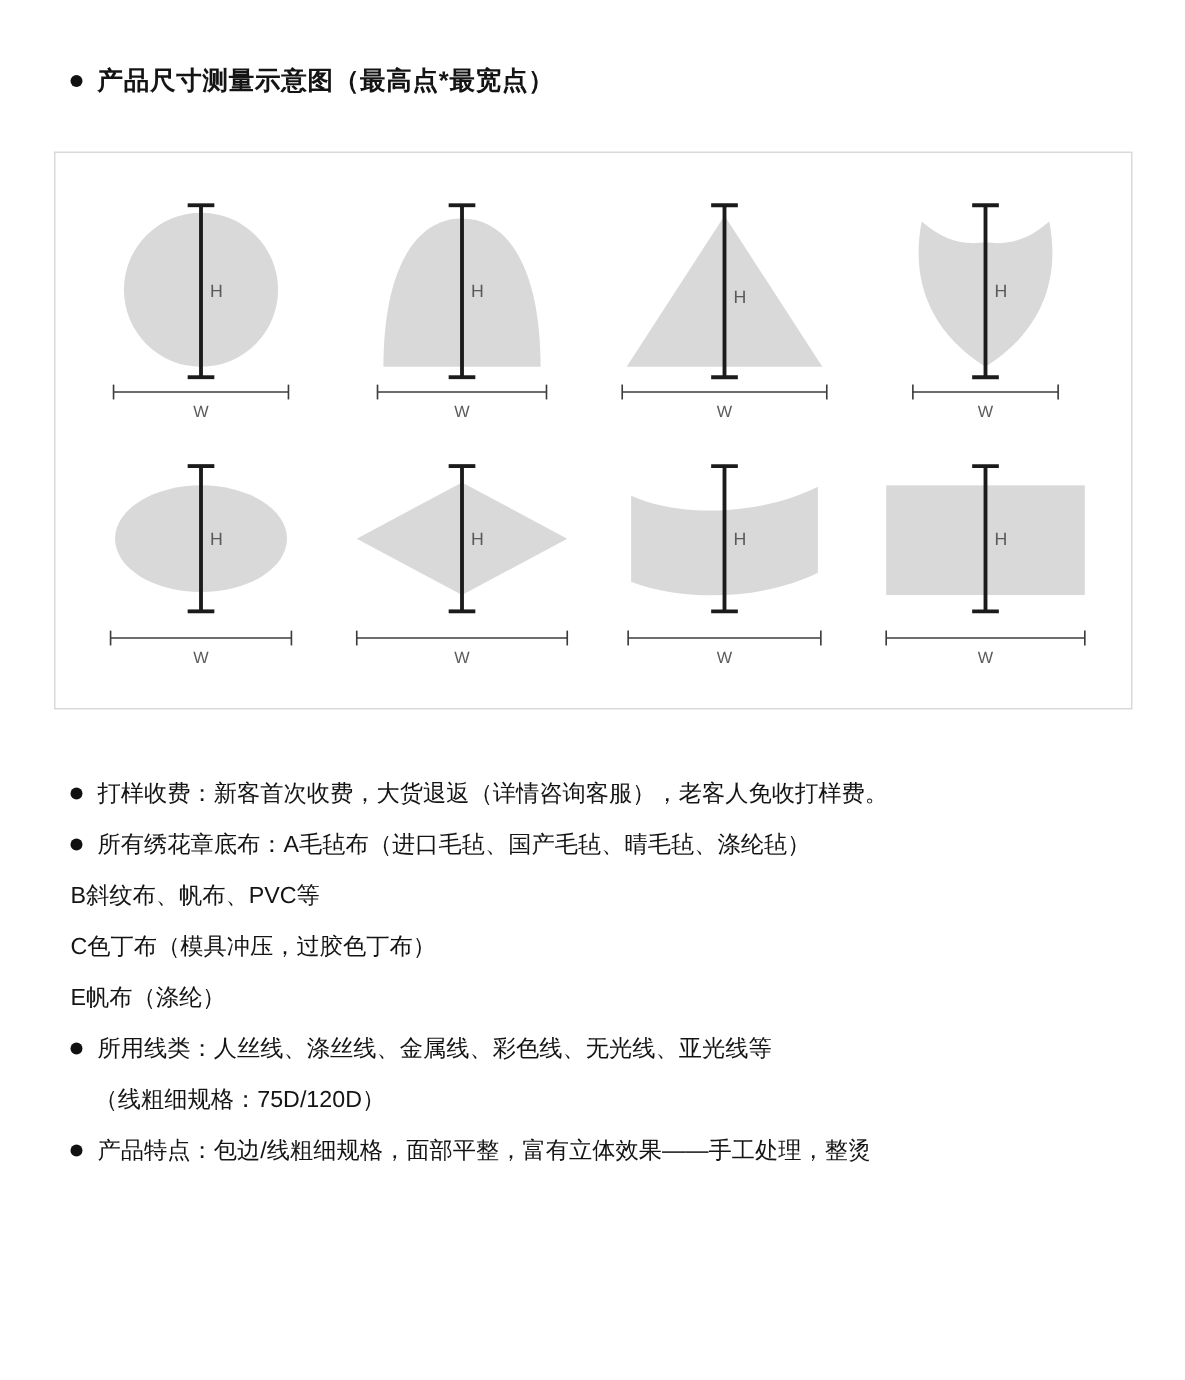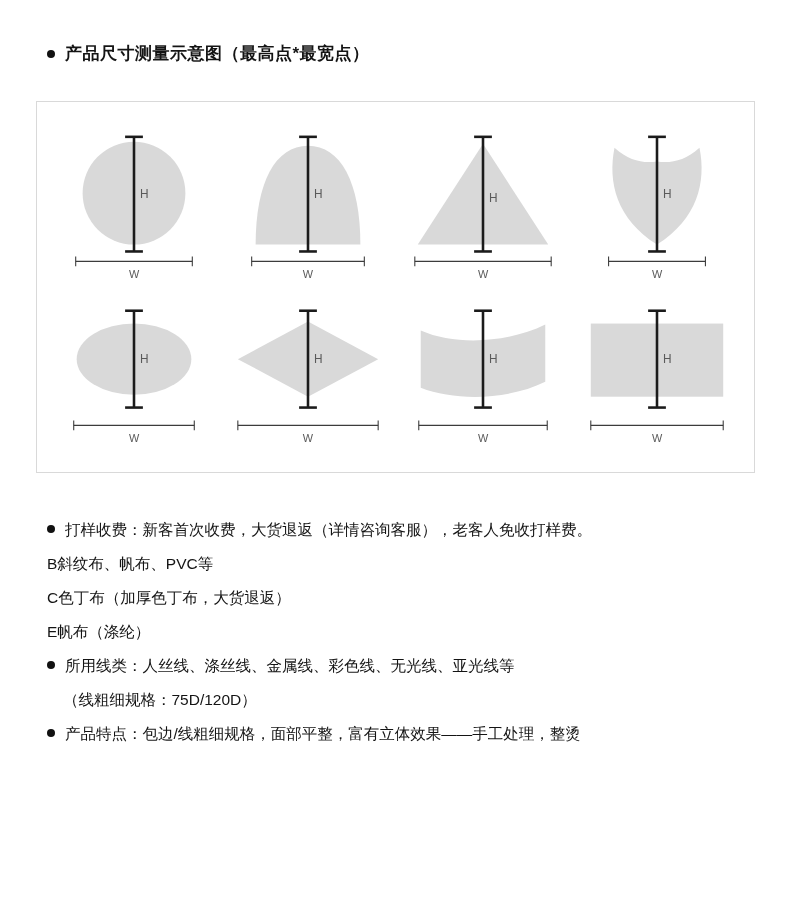--- a/index.html
+++ b/index.html
@@ -197,27 +197,31 @@
 
   </div>
 
   <div class="notes">
 
     <div class="note">
       <span class="dot"></span>
       <span class="note-text">打样收费：新客首次收费，大货退返（详情咨询客服），老客人免收打样费。</span>
     </div>
 
+    <div class="note">
+      <span class="dot"></span>
+      <span class="note-text">所有绣花章底布：A毛毡布（进口毛毡、国产毛毡、晴毛毡、涤纶毡）</span>
+    </div>
 
     <div class="note sub">
       <span class="note-text">B斜纹布、帆布、PVC等</span>
     </div>
 
     <div class="note sub">
-      <span class="note-text">C色丁布（加厚色丁布，大货退返）</span>
+      <span class="note-text">C色丁布（模具冲压，过胶色丁布）</span>
     </div>
 
 
     <div class="note sub">
       <span class="note-text">E帆布（涤纶）</span>
     </div>
 
     <div class="note">
       <span class="dot"></span>
       <span class="note-text">所用线类：人丝线、涤丝线、金属线、彩色线、无光线、亚光线等</span>

